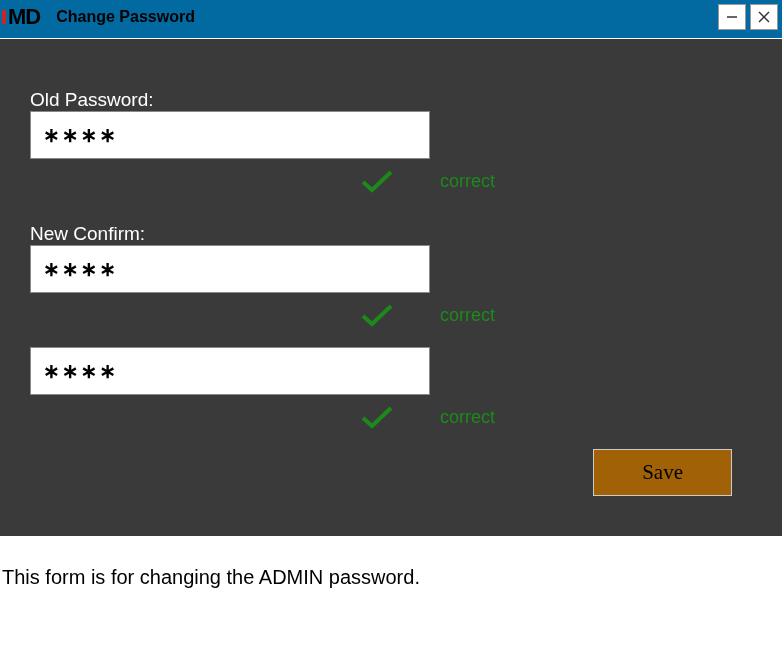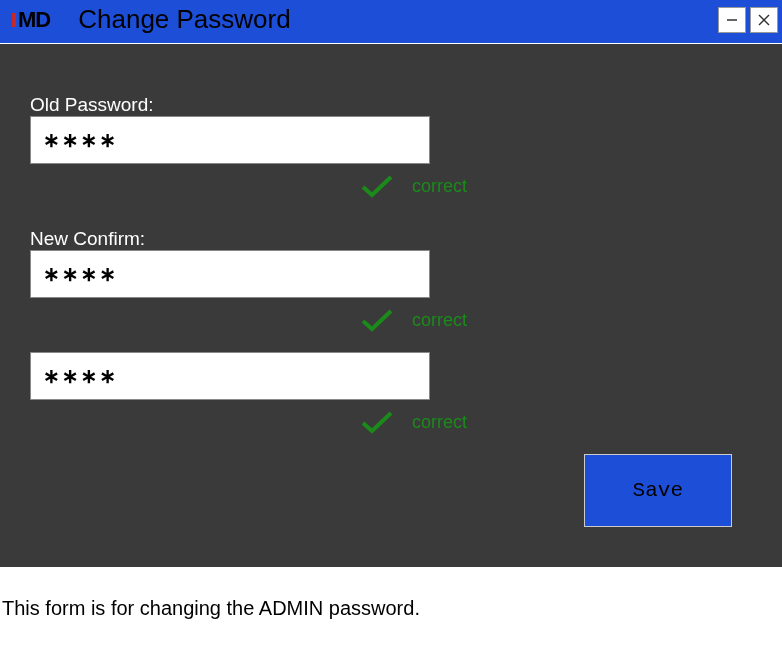--- a/index.html
+++ b/index.html
@@ -7,46 +7,46 @@
       font-family: "Segoe UI", Arial, sans-serif;
       background: #fff;
       width: 782px;
     }
     .window {
       width: 100%;
     }
     .titlebar {
       display: flex;
       align-items: center;
-      padding: 4px 4px 8px 12px;
-      background: #1d4ed8;
+      padding: 4px 4px 8px 2px;
+      background: #0369a1;
       border-bottom: 1px solid #fff;
     }
     .logo {
       display: flex;
       align-items: center;
       margin-right: 8px;
     }
     .logo-dot {
       width: 4px;
       height: 14px;
       background: #c62828;
       margin-right: 2px;
     }
     .logo-text {
       font-weight: 900;
       font-size: 22px;
       color: #000;
       letter-spacing: -1px;
     }
     .window-title {
-      font-size: 26px;
-      color: #000;
-      margin-left: 20px;
-      font-weight: 400;
+      font-size: 16px;
+      color: #000;
+      margin-left: 8px;
+      font-weight: 700;
     }
     .spacer { flex: 1; }
     .window-controls {
       display: flex;
       gap: 4px;
     }
     .win-btn {
       width: 28px;
       height: 26px;
       border: 1px solid #999;
@@ -90,44 +90,45 @@
       padding: 8px 12px;
       letter-spacing: 2px;
       font-family: inherit;
     }
     .validation-row {
       display: flex;
       align-items: center;
       margin-left: 330px;
       margin-top: 10px;
       margin-bottom: 20px;
+      gap: 28px;
     }
     .check-icon {
       width: 34px;
       height: 24px;
       margin-right: 18px;
     }
     .validation-text {
       color: #1b8a1b;
       font-size: 18px;
     }
     .button-row {
       display: flex;
       justify-content: flex-end;
       margin-top: 20px;
       padding-right: 20px;
     }
     .save-btn {
-      background: #1d4ed8;
+      background: #a16207;
       color: #000;
       border: 1px solid #ccc;
       font-size: 21px;
-      padding: 24px 48px;
+      padding: 10px 48px;
       cursor: pointer;
-      font-family: Liberation Mono, monospace;
+      font-family: Liberation Serif, serif;
     }
     .caption {
       font-size: 20px;
       color: #000;
       padding: 30px 11px 10px 2px;
     }
   </style>
 </head>
 <body>
 

